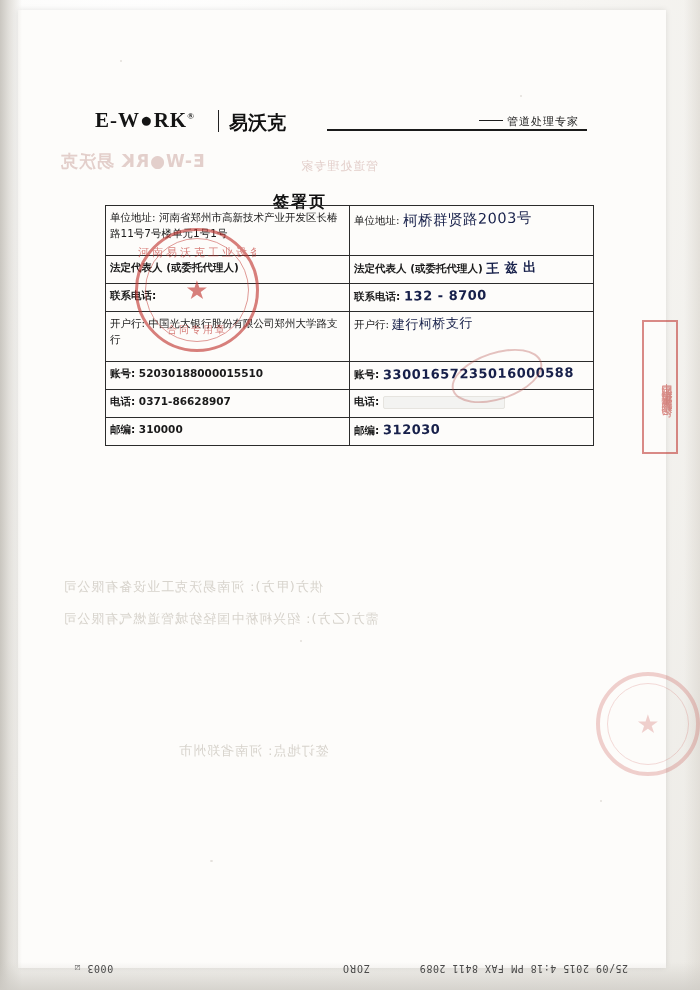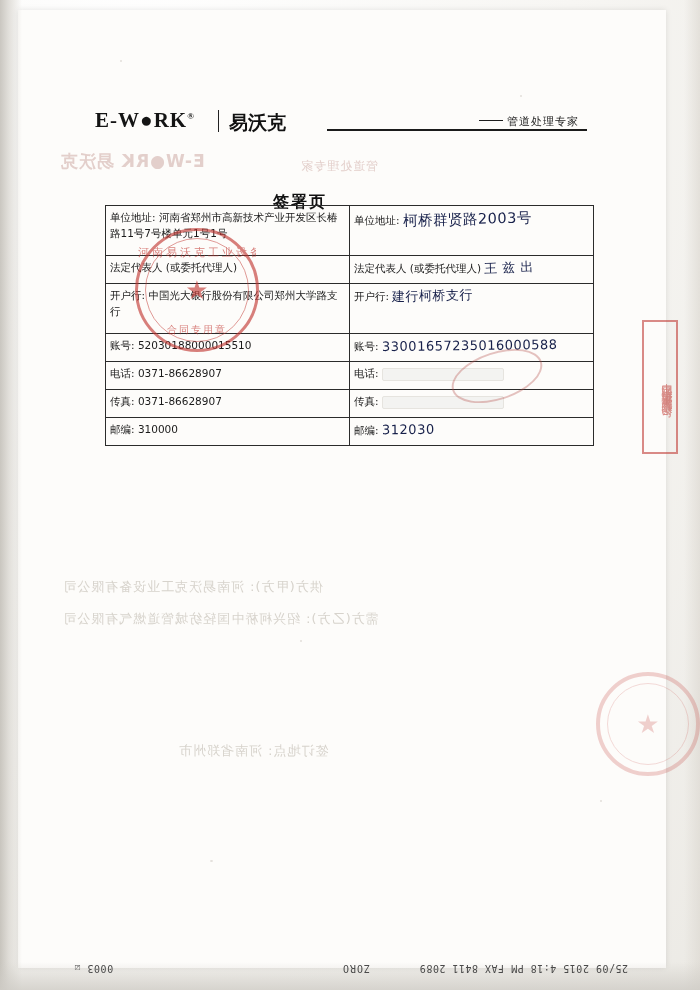--- a/index.html
+++ b/index.html
@@ -154,21 +154,21 @@
     line-height: 1.5;
     word-break: break-all;
   }
   .cell-inner {
     position: relative;
     min-height: 15px;
   }
   .lbl { white-space: nowrap; }
   .val { }
   .tall { height: 42px; }
-  .row-h { height: 20px; }
+  .row-h { height: 20px; font-weight: bold; }
 
   
   .hand {
     font-family: "DejaVu Sans", sans-serif;
     color: #17204a;
     font-size: 13px;
     line-height: 1.25;
     transform: rotate(-1.4deg);
     display: inline-block;
     letter-spacing: .5px;
@@ -366,20 +366,33 @@
           </div>
         </td>
         <td class="row-h">
           <div class="cell-inner">
             <span class="lbl">法定代表人 (或委托代理人)</span>
             <span class="hand hand2">王 兹 出</span>
           </div>
         </td>
       </tr>
 
+      <tr>
+        <td class="row-h">
+          <div class="cell-inner">
+            <span class="lbl">联系电话:</span>
+          </div>
+        </td>
+        <td class="row-h">
+          <div class="cell-inner">
+            <span class="lbl">联系电话:</span>
+            <span class="hand hand3">132 - 8700</span>
+          </div>
+        </td>
+      </tr>
 
       <tr>
         <td class="tall">
           <div class="cell-inner">
             <span class="lbl">开户行:</span>
             <span class="val">中国光大银行股份有限公司郑州大学路支行</span>
           </div>
         </td>
         <td class="tall">
           <div class="cell-inner">
@@ -413,34 +426,20 @@
           </div>
         </td>
         <td class="row-h">
           <div class="cell-inner">
             <span class="lbl">电话:</span>
             <span class="redact"></span>
           </div>
         </td>
       </tr>
 
-      <tr>
-        <td class="row-h">
-          <div class="cell-inner">
-            <span class="lbl">传真:</span>
-            <span class="val">0371-86628907</span>
-          </div>
-        </td>
-        <td class="row-h">
-          <div class="cell-inner">
-            <span class="lbl">传真:</span>
-            <span class="redact"></span>
-          </div>
-        </td>
-      </tr>
 
       <tr>
         <td class="row-h">
           <div class="cell-inner">
             <span class="lbl">邮编:</span>
             <span class="val">310000</span>
           </div>
         </td>
         <td class="row-h">
           <div class="cell-inner">

